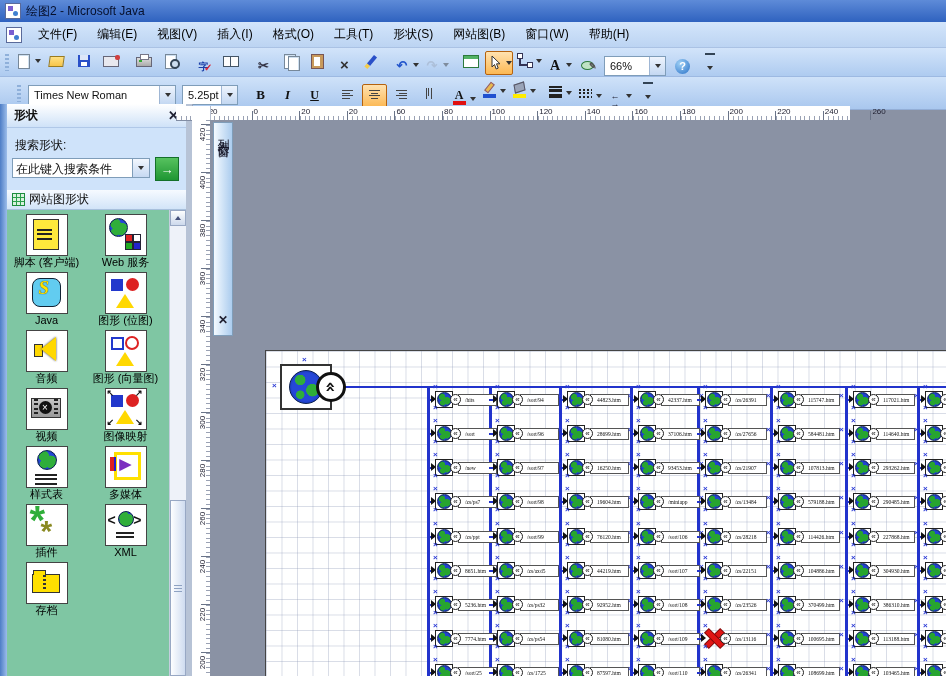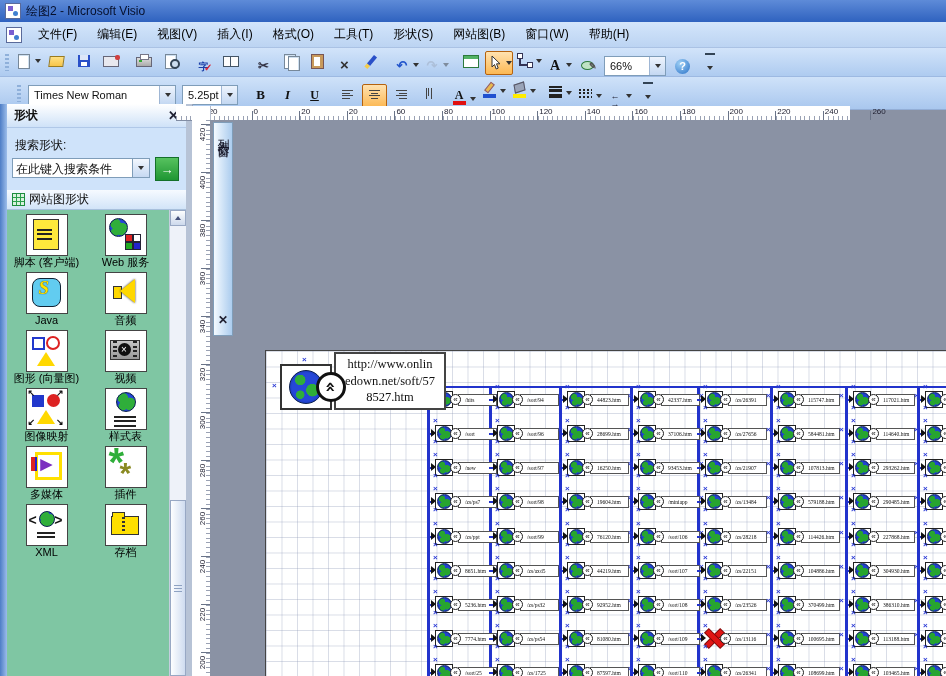--- a/index.html
+++ b/index.html
@@ -219,21 +219,21 @@
   .redx{position:absolute;left:1px;top:0;width:20px;height:19px;z-index:2}
   .redx::before,.redx::after{content:"";position:absolute;left:8px;top:-1px;width:5px;height:21px;background:#e01414;box-shadow:0 0 0 1px #7e0a0a}
   .redx::before{transform:rotate(45deg)}
   .redx::after{transform:rotate(-45deg)}
 </style>
 <title>绘图2 - Microsoft Visio</title></head>
 <body>
 
 <div id="titlebar">
   <span class="vicon"></span>
-  <span class="ttext">绘图2 - Microsoft Visio</span>
+  <span class="ttext">绘图2 - Microsoft Java</span>
 </div>
 
 <div id="menubar">
   <span class="vicon" style="margin-right:6px"></span>
   <span id="menu-items"><span class="menu-item">文件(F)</span><span class="menu-item">编辑(E)</span><span class="menu-item">视图(V)</span><span class="menu-item">插入(I)</span><span class="menu-item">格式(O)</span><span class="menu-item">工具(T)</span><span class="menu-item">形状(S)</span><span class="menu-item">网站图(B)</span><span class="menu-item">窗口(W)</span><span class="menu-item">帮助(H)</span></span>
 </div>
 
 <div id="stdbar">
   <span class="grip"></span>
   <span id="std-items"><span class="tbtn">
@@ -425,20 +425,30 @@
         <span class="stlabel">Web 服务</span>
       </div>
       <div class="stitem">
         <span class="tile">
           <span class="ic">
             <i class="javab"></i>
             <b class="jswoosh">S</b>
           </span>
         </span>
         <span class="stlabel">Java</span>
+      </div>
+      <div class="stitem">
+        <span class="tile">
+          <span class="ic">
+            <i class="gsq"></i>
+            <i class="gci"></i>
+            <i class="gtr"></i>
+          </span>
+        </span>
+        <span class="stlabel">图形 (位图)</span>
       </div>
       <div class="stitem">
         <span class="tile">
           <span class="ic">
             <i class="spkb"></i>
             <i class="spkh"></i>
           </span>
         </span>
         <span class="stlabel">音频</span>
       </div>
@@ -1582,18 +1592,13 @@
       </div>
     </div>
   <div id="rootbox">
       <span class="bigglobe"></span>
     </div>
   <span class="xm" style="left:92px;top:236px">×</span>
   <span class="xm" style="left:62px;top:262px">×</span>
   <div id="rootcirc">
       <b>«</b>
     </div>
-  <div id="rootlabel">
-    <span>http://www.onlin</span>
-    <span>edown.net/soft/57</span>
-    <span>8527.htm</span>
-  </div>
 </div>
 
 </body></html>

